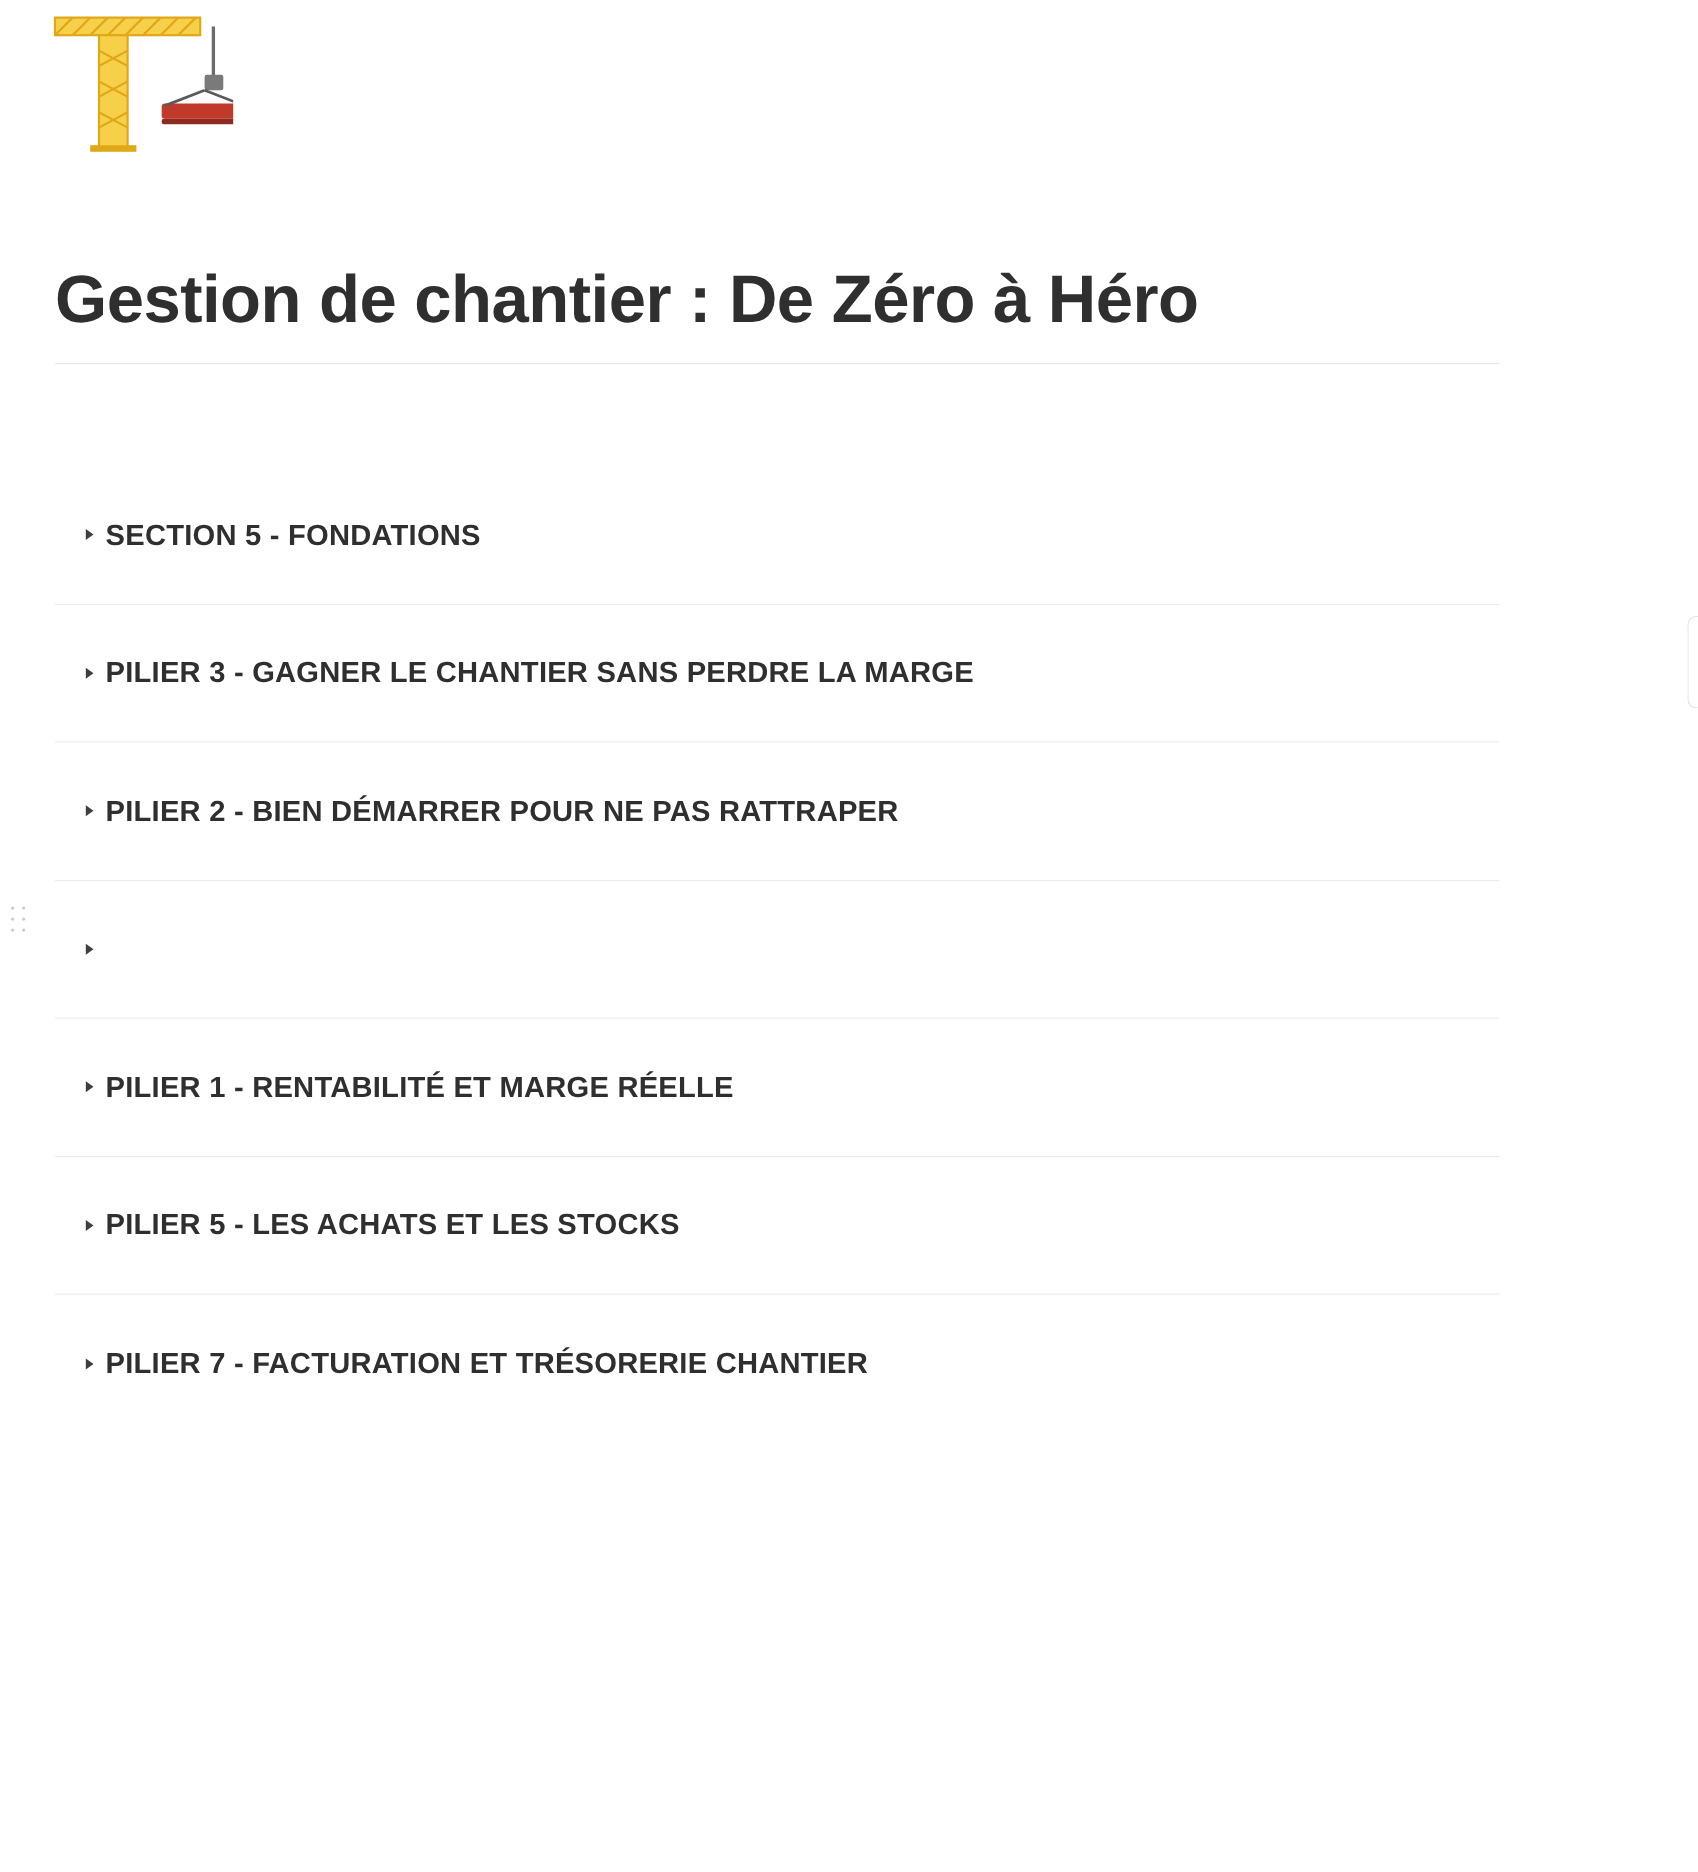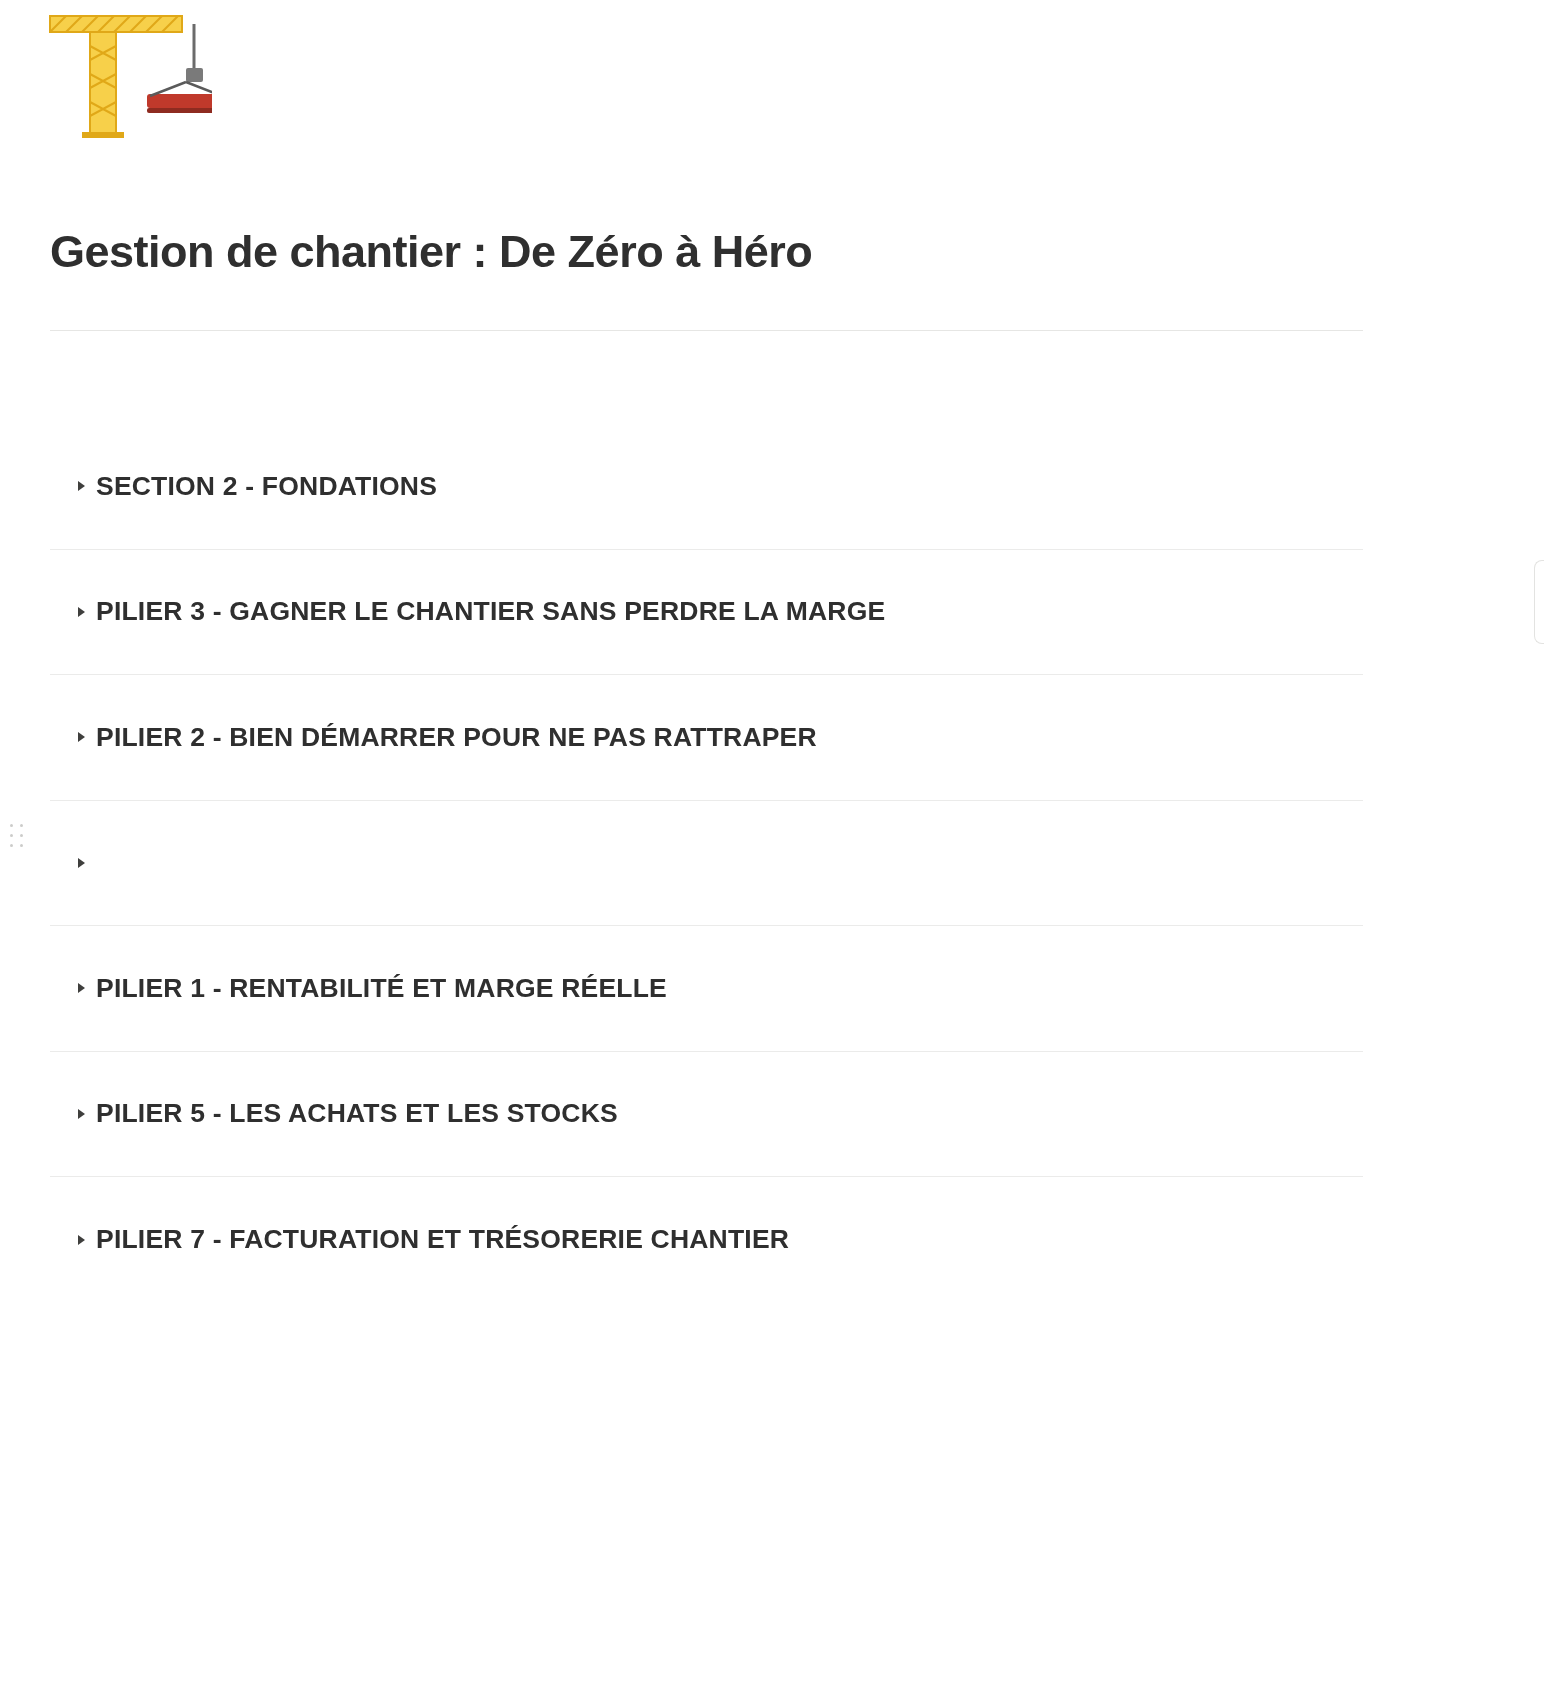--- a/index.html
+++ b/index.html
@@ -32,21 +32,21 @@
     width: 170px;
     height: 132px;
   }
 
   
   .title {
     position: absolute;
     left: 50px;
     top: 196px;
     width: 1330px;
-    font-size: 45px;
+    font-size: 61px;
     line-height: 1.15;
     font-weight: 700;
     letter-spacing: -0.5px;
     color: #2f2f2f;
     white-space: nowrap;
   }
 
   .title-rule {
     position: absolute;
     left: 50px;
@@ -175,21 +175,21 @@
   <div class="right-sliver"></div>
 
   <div class="toggle-list">
 
     <div class="toggle-row">
       <span class="toggle-arrow">
         <svg width="16" height="16" viewBox="0 0 16 16">
             <path d="M5 3 L12 8 L5 13 Z" fill="#3f3f3d"></path>
           </svg>
       </span>
-      <span class="toggle-label">SECTION 2 - FONDATIONS</span>
+      <span class="toggle-label">SECTION 5 - FONDATIONS</span>
     </div>
 
     <div class="toggle-row">
       <span class="toggle-arrow">
         <svg width="16" height="16" viewBox="0 0 16 16">
             <path d="M5 3 L12 8 L5 13 Z" fill="#3f3f3d"></path>
           </svg>
       </span>
       <span class="toggle-label">PILIER 3 - GAGNER LE CHANTIER SANS PERDRE LA MARGE</span>
     </div>

